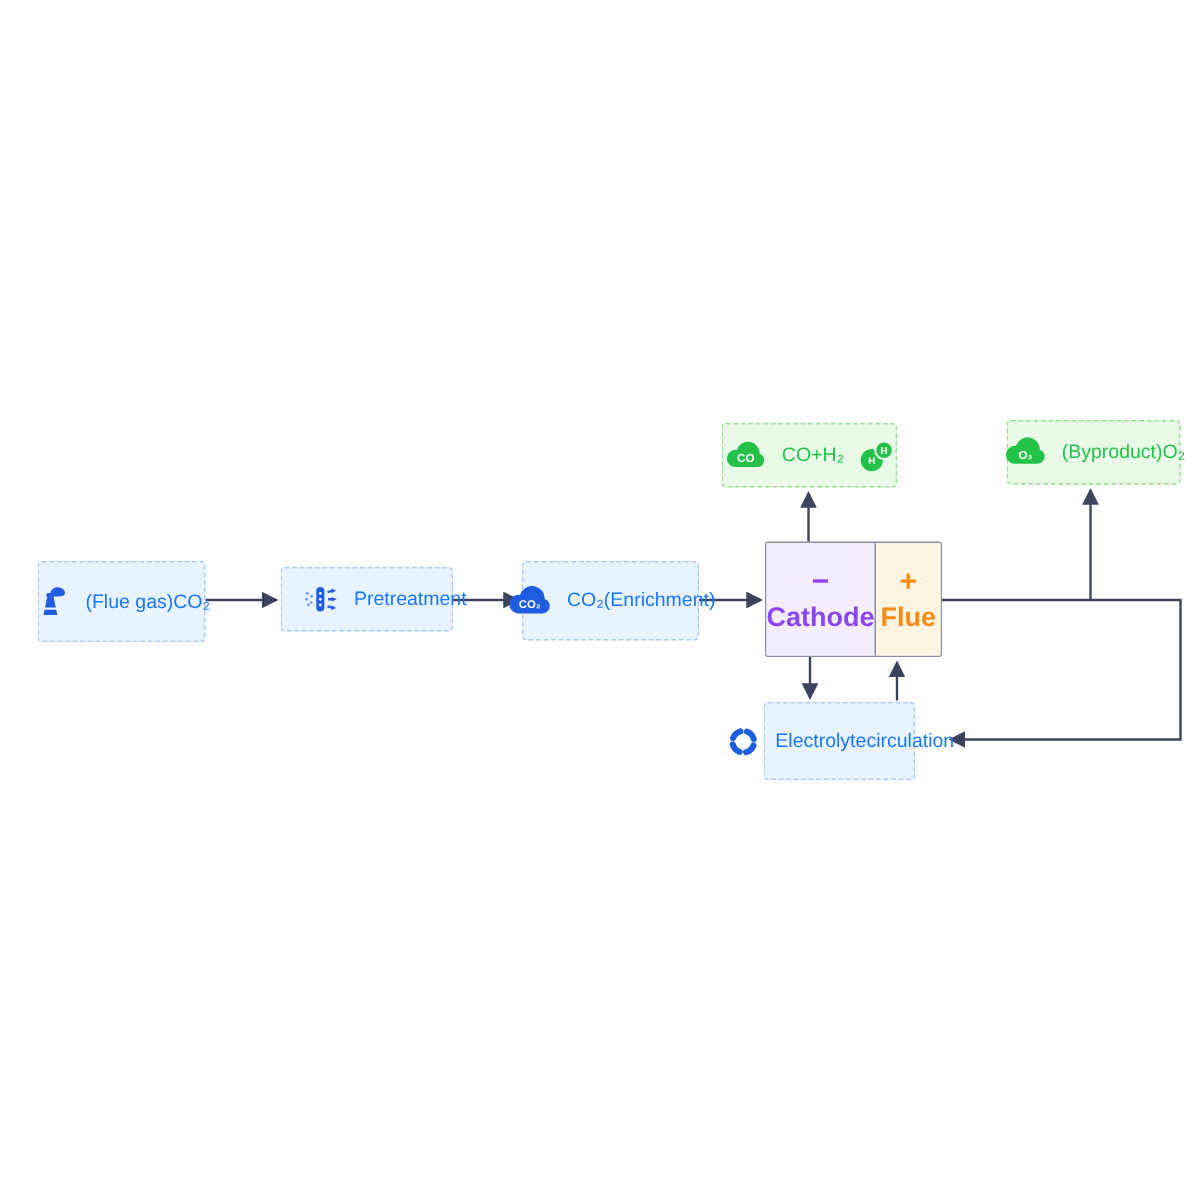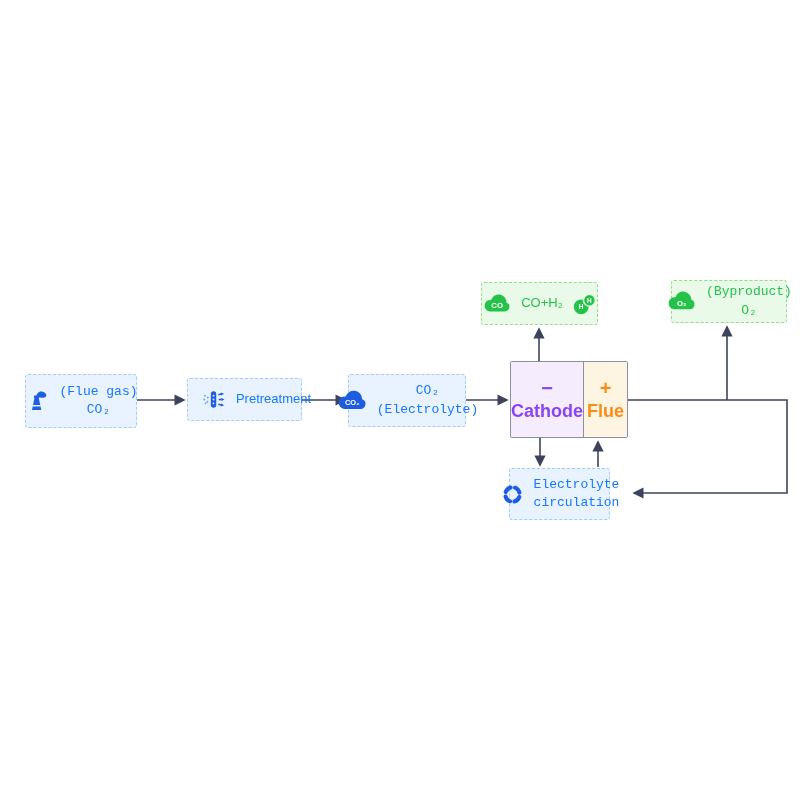--- a/index.html
+++ b/index.html
@@ -7,21 +7,21 @@
     position:relative; width:800px; height:800px; background:#ffffff;
     font-family:"Liberation Sans", sans-serif; overflow:hidden;
   }
   #connectors { position:absolute; left:0; top:0; width:800px; height:800px; }
   .node {
     position:absolute; box-sizing:border-box; display:flex; align-items:center;
     justify-content:center; gap:9px; border-radius:3px; font-size:13px; line-height:1.4;
   }
   .blue-node  { background:#e8f3ff; border:1.5px dashed #a5c9ff; color:#1677ff; }
   .green-node { background:#eafae9; border:1.5px dashed #90e089; color:#25c24a; }
-  .col { display:flex; flex-direction:column; align-items:center;font-family:Liberation Mono, monospace; }
+  .col { display:flex; flex-direction:row; align-items:center; }
   .col span { white-space:nowrap; }
 
   #node-flue-gas     { left:25px;  top:374px; width:112px; height:54px; }
   #node-pretreatment { left:187px; top:378px; width:115px; height:43px;padding-left:24px; }
   #node-enrichment   { left:348px; top:374px; width:118px; height:53px; }
   #node-co-h2        { left:481px; top:282px; width:117px; height:43px; gap:6px;justify-content:space-between; }
   #node-o2           { left:671px; top:280px; width:116px; height:43px; }
   #node-electrolyte  { left:509px; top:468px; width:101px; height:52px; }
 
   #node-cell {
@@ -103,21 +103,21 @@
     <span>Pretreatment</span>
   </div>
 
   <div class="node blue-node" id="node-enrichment">
     <svg class="icon" width="32" height="26" viewBox="0 0 32 26">
       <path d="M8 21 h16.5 a5 5 0 0 0 1.7 -9.7 A8.5 8.5 0 0 0 9.6 8.6 A6.2 6.2 0 0 0 8 21 Z" fill="#1e5ce0"></path>
       <text x="16.2" y="17.2" font-size="7.5" font-weight="bold" fill="#ffffff" text-anchor="middle">CO₂</text>
     </svg>
     <div class="col">
       <span>CO₂</span>
-      <span>(Electrolyte)</span>
+      <span>(Enrichment)</span>
     </div>
   </div>
 
   <div id="node-cell">
     <div class="cell-half cell-cathode">
       <span class="cell-sign">−</span>
       <span class="cell-label">Cathode</span>
     </div>
     <div class="cell-half cell-anode">
       <span class="cell-sign">+</span>

